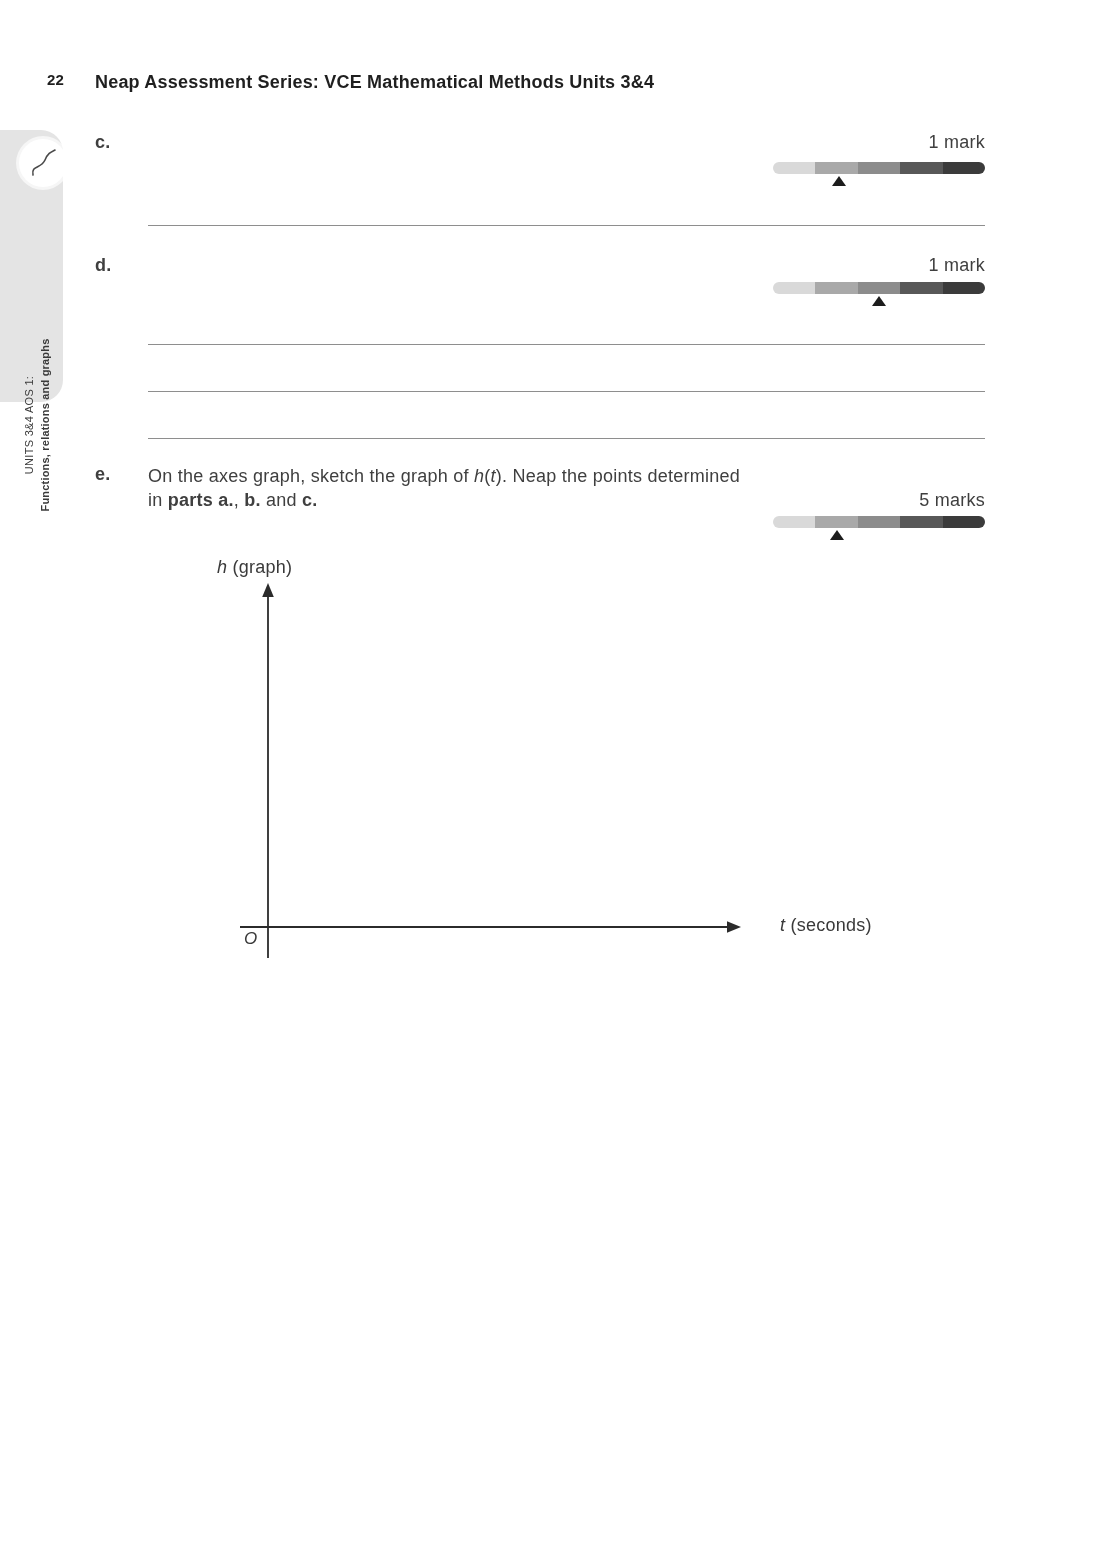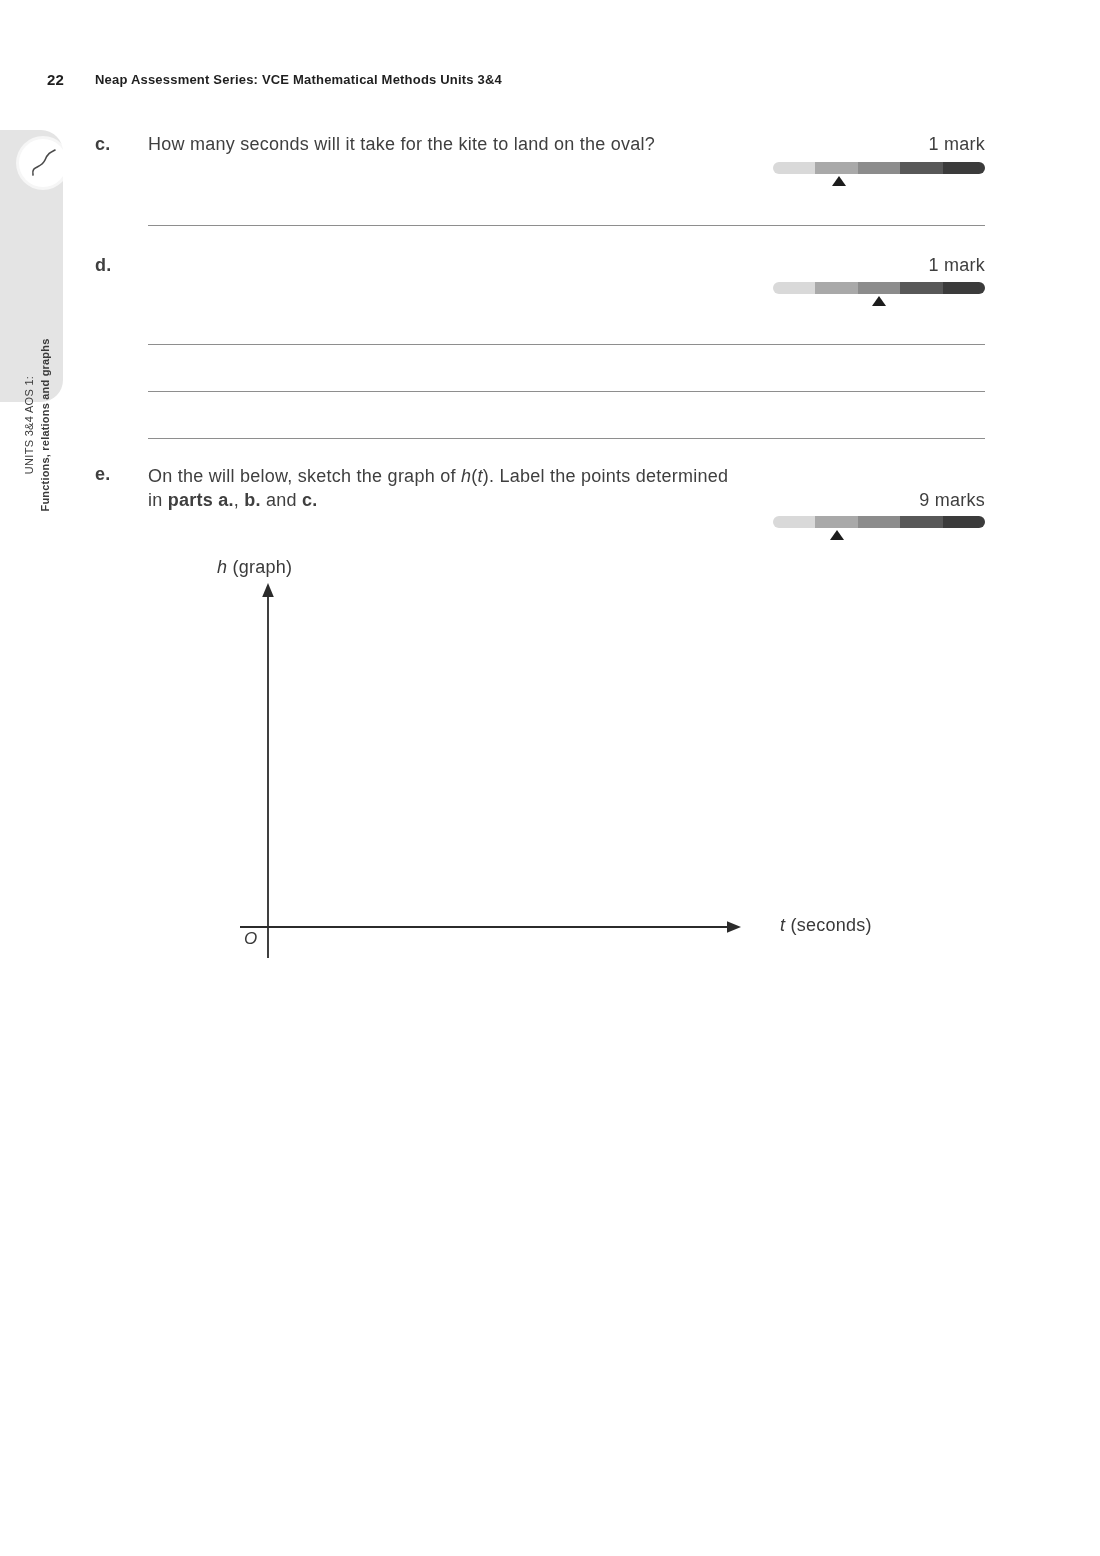--- a/index.html
+++ b/index.html
@@ -13,21 +13,21 @@
     overflow: hidden;
   }
 
   
   .page-number {
     position: absolute; left: 47px; top: 71px;
     font-size: 15px; font-weight: 700; color: #1f1f1f; letter-spacing: .2px;
   }
   .page-header {
     position: absolute; left: 95px; top: 72px;
-    font-size: 13px; font-weight: 700; color: #1f1f1f; letter-spacing: .2px;
+    font-size: 18px; font-weight: 700; color: #1f1f1f; letter-spacing: .2px;
   }
 
   
   .unit-tab {
     position: absolute; left: 0; top: 130px;
     width: 63px; height: 272px;
     background: #e4e4e4;
     border-radius: 0 22px 22px 0;
   }
   .unit-tab .tab-circle {
@@ -113,21 +113,20 @@
       </svg>
     </div>
     <div class="tab-text">
       <div class="t1">UNITS 3&amp;4 AOS 1:</div>
       <div class="t2">Functions, relations and graphs</div>
     </div>
   </div>
 
   <div class="q-row" style="top:132px">
     <span class="q-label">c.</span>
-    <span class="q-text">How many seconds will it take for the kite to land on the oval?</span>
     <span class="q-marks">1 mark</span>
   </div>
   <div class="mark-bar" style="top:162px">
     <div class="bar-track">
       <div class="seg s0" style="background: rgb(217, 217, 217);"></div>
       <div class="seg s1" style="background: rgb(169, 169, 169);"></div>
       <div class="seg s2" style="background: rgb(140, 140, 140);"></div>
       <div class="seg s3" style="background: rgb(88, 88, 88);"></div>
       <div class="seg s4" style="background: rgb(59, 59, 59);"></div>
     </div>
@@ -148,22 +147,22 @@
       <div class="seg s4" style="background: rgb(59, 59, 59);"></div>
     </div>
     <div class="bar-pointer" style="left: 50%;"></div>
   </div>
   <div class="answer-line" style="top:344px"></div>
   <div class="answer-line" style="top:391px"></div>
   <div class="answer-line" style="top:438px"></div>
 
   <div class="q-row two-line" style="top:464px">
     <span class="q-label">e.</span>
-    <span class="q-text" style="max-width:700px"><span>On the will below, sketch the graph of </span><i>h</i><span>(</span><i>t</i><span>). Label the points determined</span><br><span>in </span><b>parts a.</b><span>, </span><b>b.</b><span> and </span><b>c.</b></span>
-    <span class="q-marks">9 marks</span>
+    <span class="q-text" style="max-width:700px"><span>On the axes graph, sketch the graph of </span><i>h</i><span>(</span><i>t</i><span>). Neap the points determined</span><br><span>in </span><b>parts a.</b><span>, </span><b>b.</b><span> and </span><b>c.</b></span>
+    <span class="q-marks">5 marks</span>
   </div>
   <div class="mark-bar" style="top:516px">
     <div class="bar-track">
       <div class="seg s0" style="background: rgb(217, 217, 217);"></div>
       <div class="seg s1" style="background: rgb(169, 169, 169);"></div>
       <div class="seg s2" style="background: rgb(140, 140, 140);"></div>
       <div class="seg s3" style="background: rgb(88, 88, 88);"></div>
       <div class="seg s4" style="background: rgb(59, 59, 59);"></div>
     </div>
     <div class="bar-pointer" style="left: 30%;"></div>

